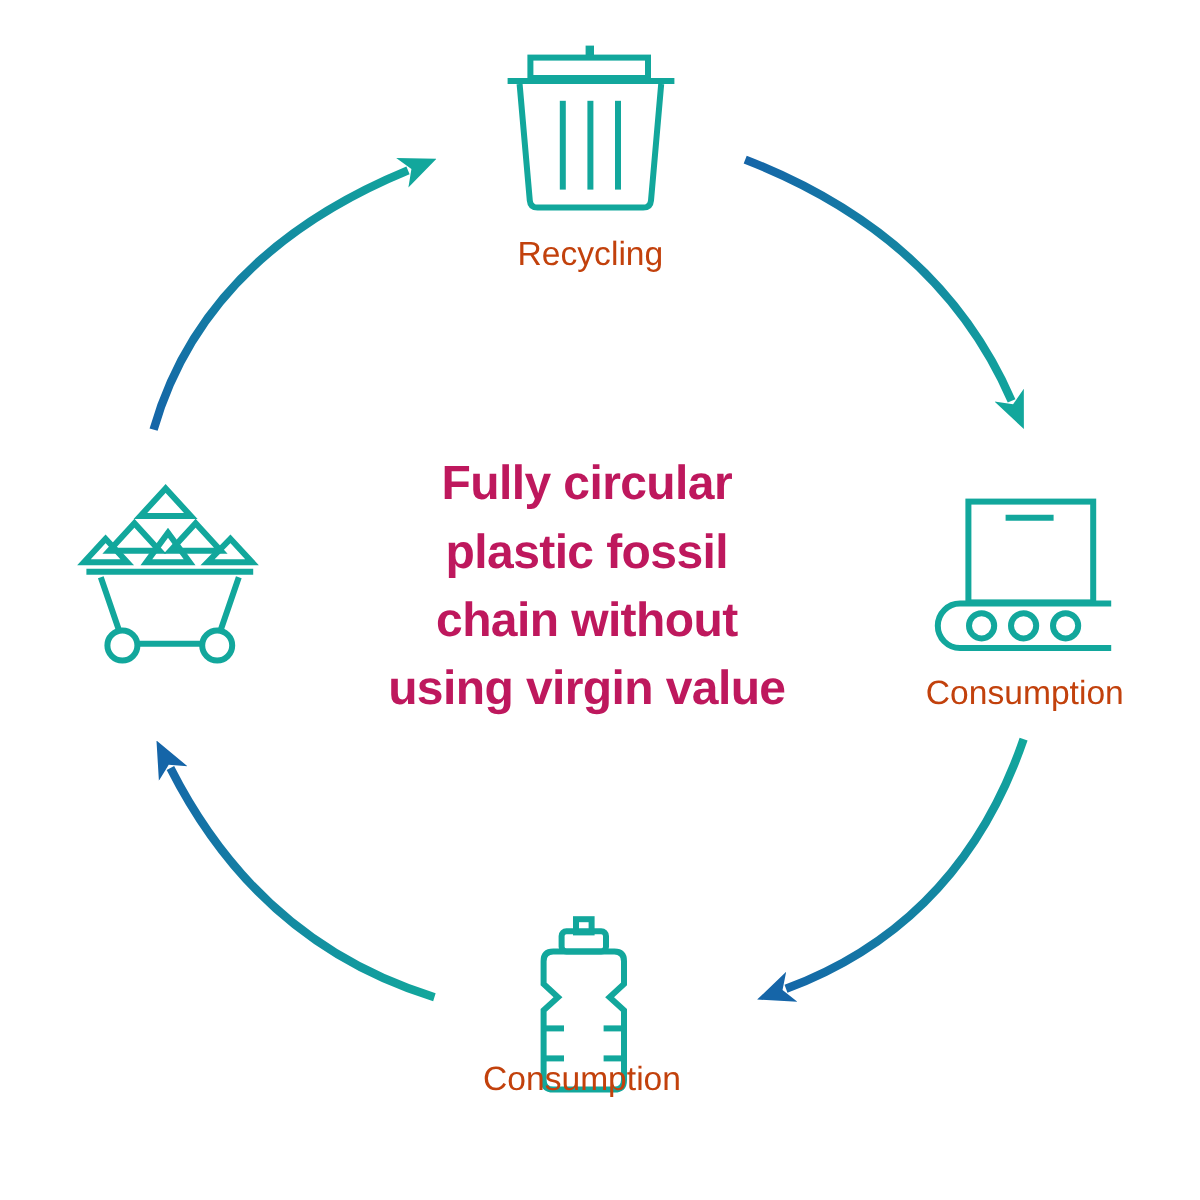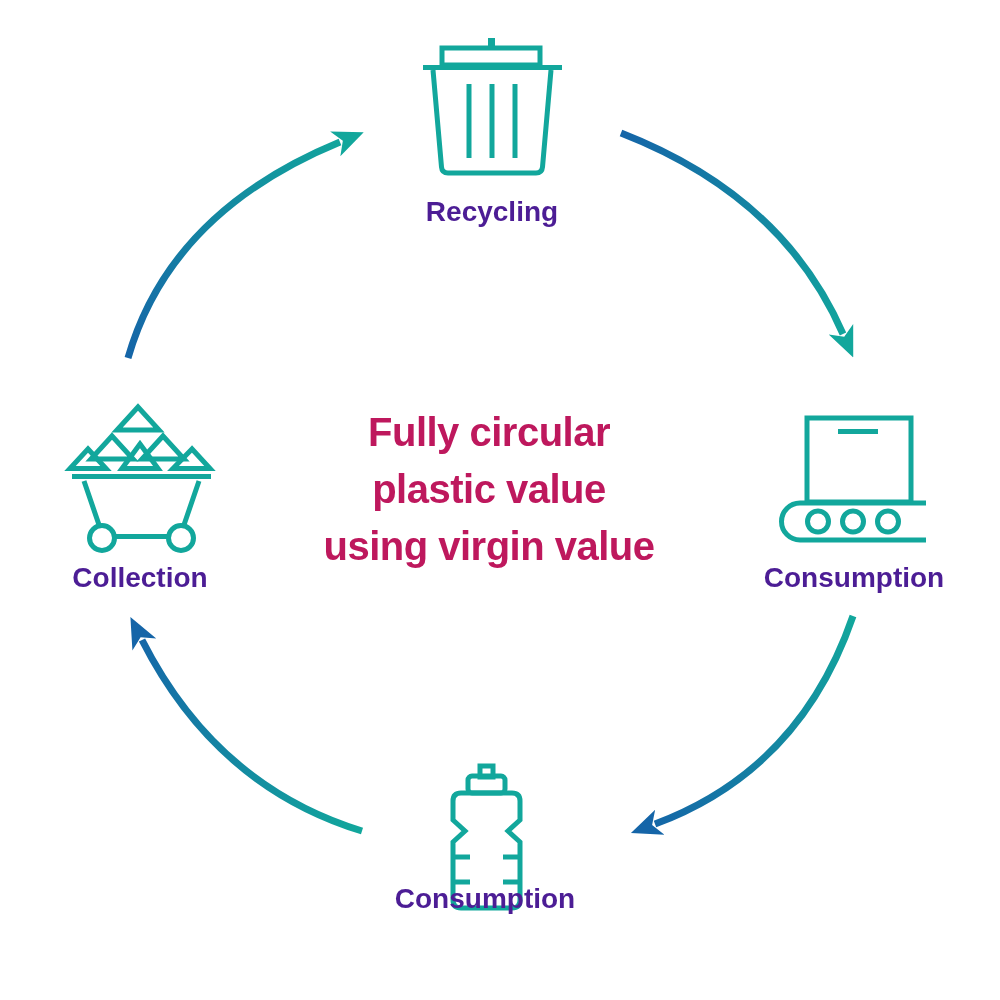--- a/index.html
+++ b/index.html
@@ -7,22 +7,22 @@
     position:relative;
     width:1000px;height:1000px;
     background:#ffffff;
     font-family:"Liberation Sans","DejaVu Sans",sans-serif;
     overflow:hidden;
   }
   #diagram-svg{position:absolute;left:0;top:0;width:1000px;height:1000px;}
   .stage-label{
     position:absolute;
     transform:translateX(-50%);
-    color:#4c1d95;
-    font-weight:bold;
+    color:#c2410c;
+    font-weight:normal;
     font-size:28px;
     letter-spacing:0px;
     white-space:nowrap;
   }
   #center-text{
     position:absolute;
     left:489px;top:489px;
     transform:translate(-50%,-50%);
     color:#be185d;
     font-weight:bold;
@@ -110,21 +110,21 @@
       <line x1="72" y1="476.5" x2="211" y2="476.5"></line>
       <path d="M84,481 L103,536.5 H180 L199,481"></path>
       <circle cx="102" cy="538" r="12.5" fill="#ffffff"></circle>
       <circle cx="181" cy="538" r="12.5" fill="#ffffff"></circle>
     </g>
   </svg>
 
   <div class="stage-label" style="left:492px; top:196px;">Recycling</div>
   <div class="stage-label" style="left:854px; top:562px;">Consumption</div>
   <div class="stage-label" style="left:485px; top:883px;">Consumption</div>
-  <div class="stage-label" style="left:140px; top:562px;">Collection</div>
 
   <div id="center-text">
     <div>Fully circular</div>
-    <div>plastic value</div>
+    <div>plastic fossil</div>
+    <div>chain without</div>
     <div>using virgin value</div>
   </div>
 
 </div>
 
 </body></html>

